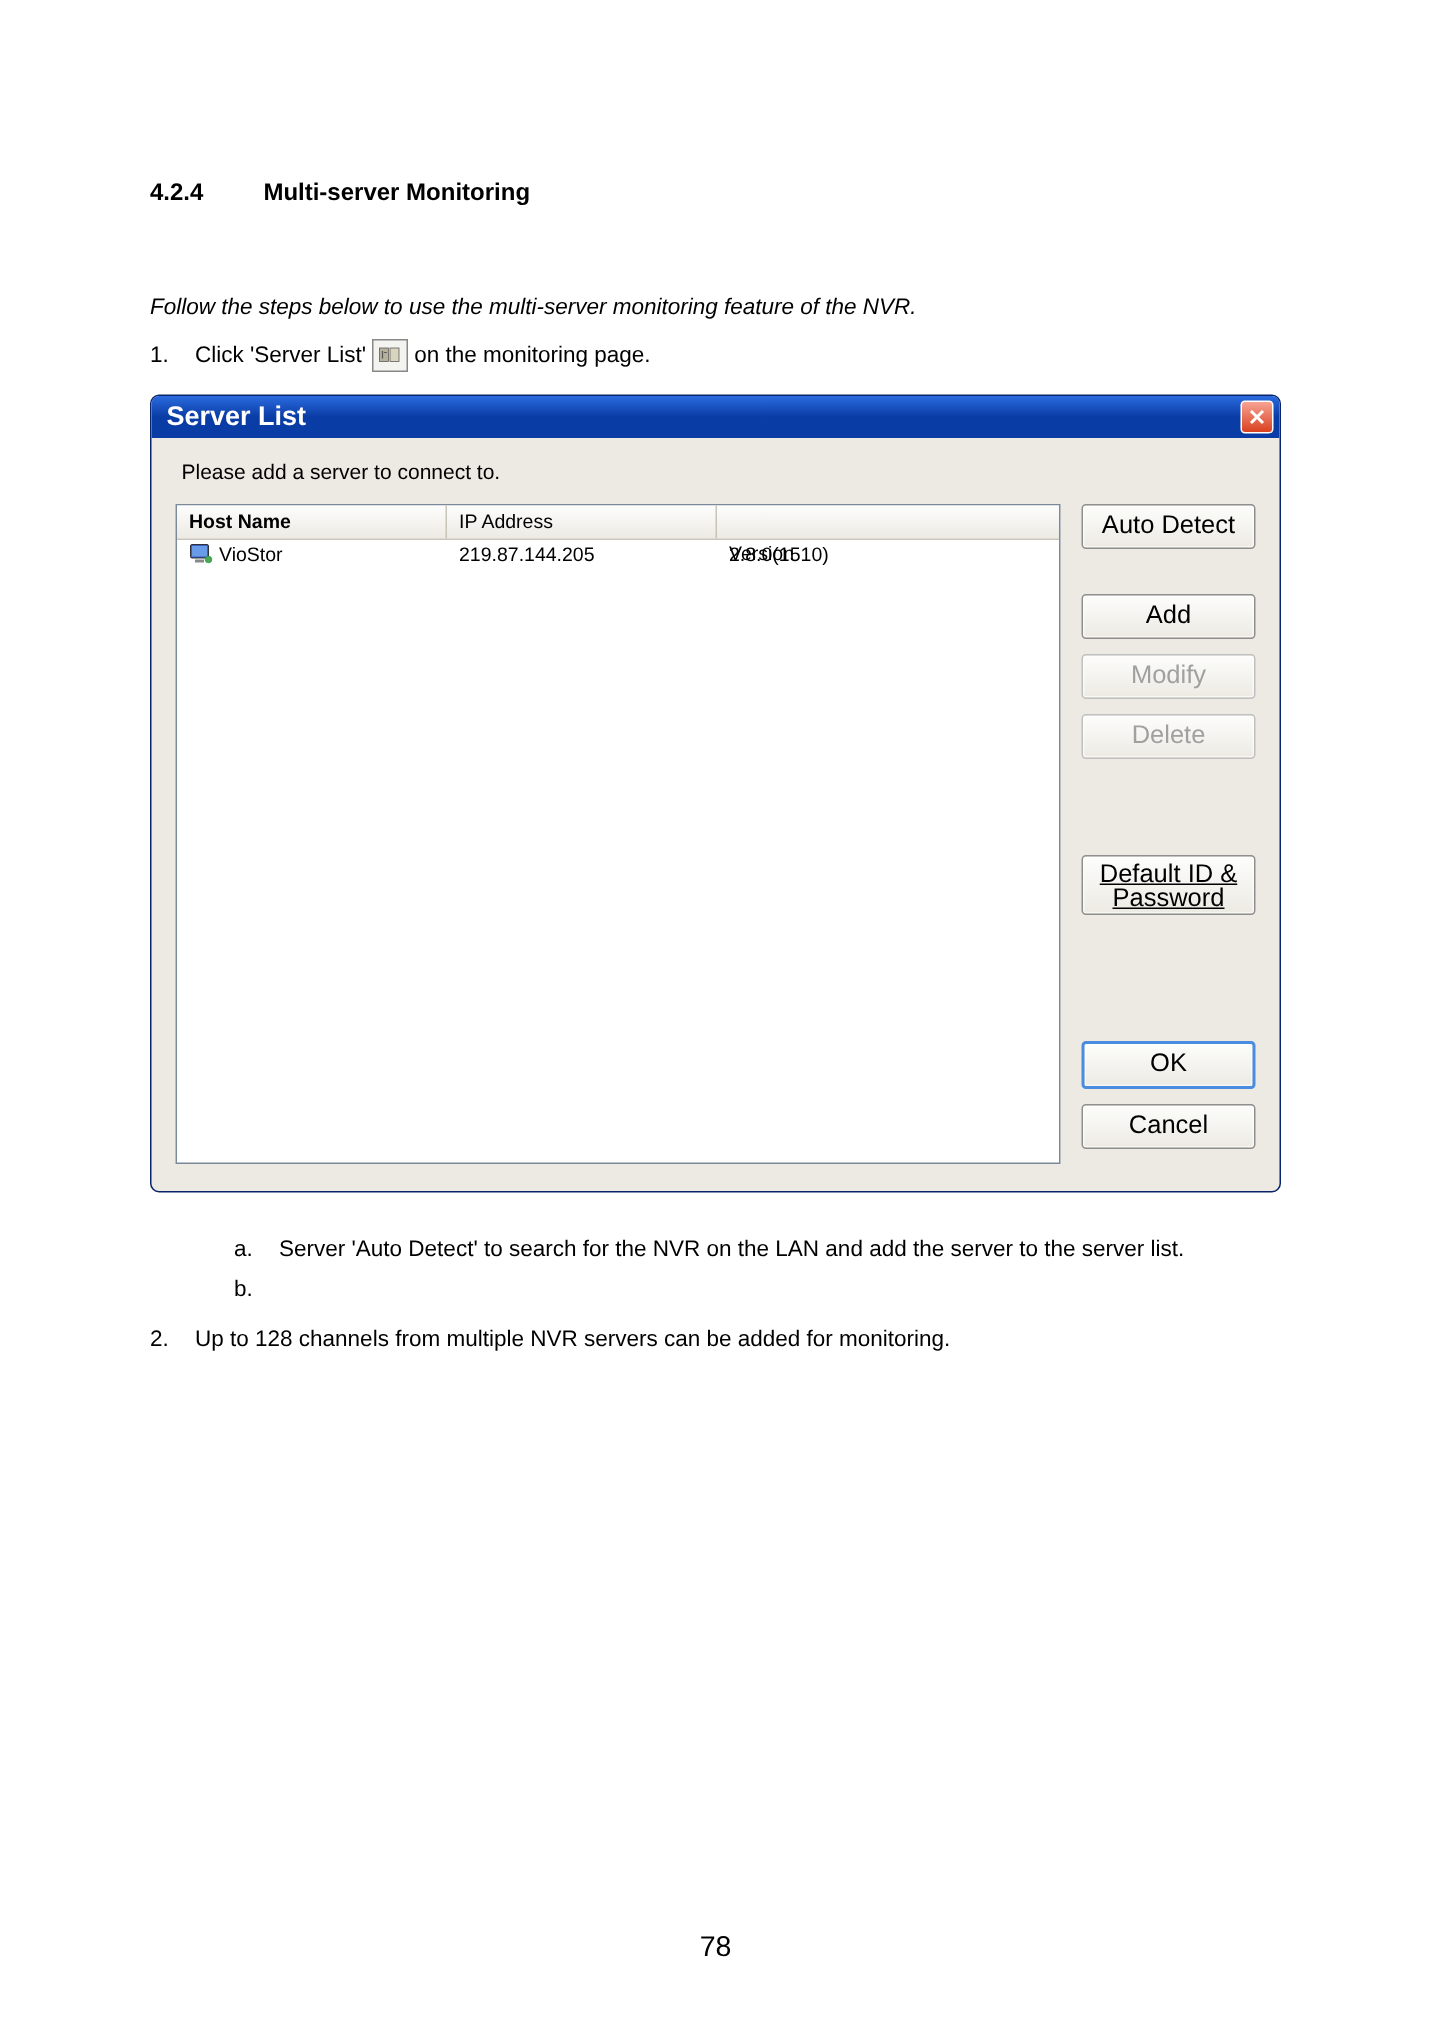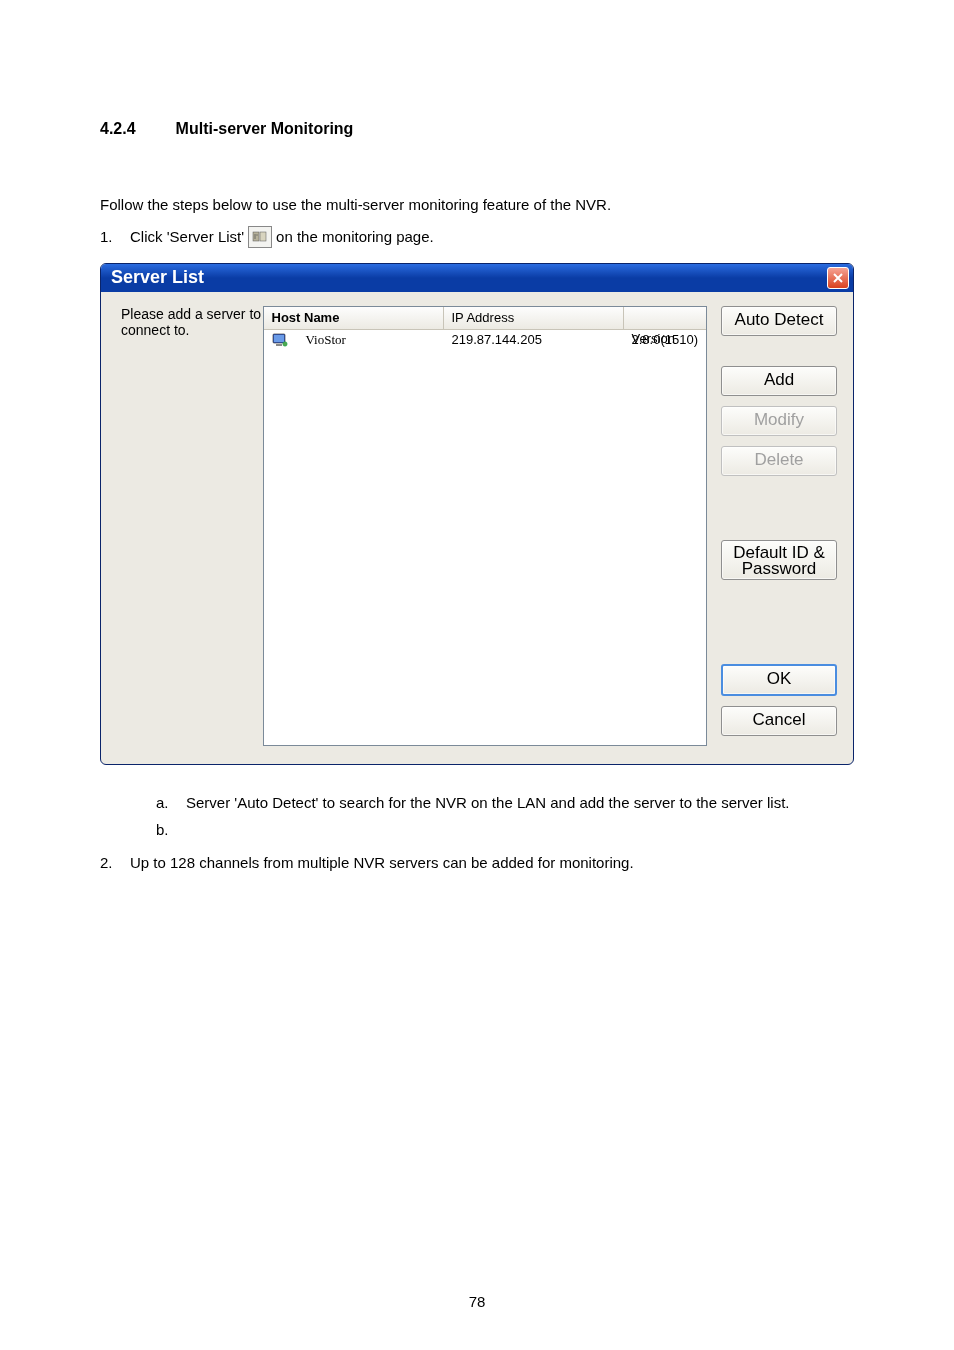--- a/index.html
+++ b/index.html
@@ -22,20 +22,21 @@
     font-size: 16px;
     margin-bottom: 56px;
   }
   .heading .num {
     display: inline-block;
     margin-right: 40px;
   }
   .para {
     margin-bottom: 8px;
     line-height: 1.5;
+    font-style: italic;
   }
   .listrow {
     display: flex;
     align-items: center;
     line-height: 1.6;
     margin-bottom: 14px;
   }
   .listrow .num {
     width: 30px;
   }
@@ -85,21 +86,21 @@
     align-items: center;
     justify-content: center;
     color: #fff;
     font-weight: bold;
     font-size: 13px;
     cursor: pointer;
   }
   .dialog-body {
     padding: 14px 16px 18px 16px;
     display: flex;
-    flex-direction: row;
+    flex-direction: column;
   }
   .prompt {
     font-size: 14px;
     margin-bottom: 14px;
     padding-left: 4px;
   }
   .content-area {
     display: flex;
     gap: 14px;
   }
@@ -130,21 +131,21 @@
   .lv-h.hn { width: 180px; font-weight: bold; }
   .lv-h.ip { width: 180px; }
   .lv-h.ver{ flex:1; border-right:none;margin-top:41px; }
   .lv-row {
     display: flex;
     padding: 2px 0;
     font-size: 13px;
     align-items: center;
   }
   .lv-c { padding: 0 8px; box-sizing:border-box; }
-  .lv-c.hn { width: 180px; display:flex; align-items:center; gap:18px;font-family:Liberation Serif, serif; }
+  .lv-c.hn { width: 180px; display:flex; align-items:flex-start; gap:4px; }
   .lv-c.ip { width: 180px; }
   .lv-c.ver{ flex:1; }
   .monitor-icon {
     width:16px;height:14px;display:inline-block;
   }
   .sidebtns {
     width: 116px;
     display: flex;
     flex-direction: column;
   }
@@ -154,21 +155,21 @@
     background: linear-gradient(to bottom,#fdfdfb,#eceae3);
     border-radius: 3px;
     font-size: 17px;
     font-family: Tahoma, sans-serif;
     text-align: center;
     line-height: 26px;
     margin-bottom: 10px;
     box-shadow: inset 0 0 0 1px rgba(255,255,255,0.6);
     cursor: pointer;
   }
-  .winbtn.tall { height: 40px; line-height:16px; padding-top:4px; box-sizing:border-box;}
+  .winbtn.tall { height: 40px; line-height:16px; padding-top:4px; box-sizing:border-box;text-decoration:underline;}
   .winbtn.disabled {
     color: #a0a0a0;
     border-color: #c0c0c0;
     cursor: default;
   }
   .winbtn.primary {
     border: 2px solid #4a8de0;
   }
   .gap { height: 54px; }
   .gap2 { flex:1; }
@@ -184,21 +185,21 @@
     display:flex;
     margin-top: 10px;
     font-size: 15px;
   }
   .mainlist2 .num { width:30px; }
   .pagenum {
     position:absolute;
     bottom: 40px;
     left:0; width:954px;
     text-align:center;
-    font-size:15px;
+    font-size:19px;
   }
 </style>
 </head>
 <body>
 
 <div class="page">
 
   <div class="heading">
     <span class="num">4.2.4</span><span>Multi-server Monitoring</span>
   </div>

